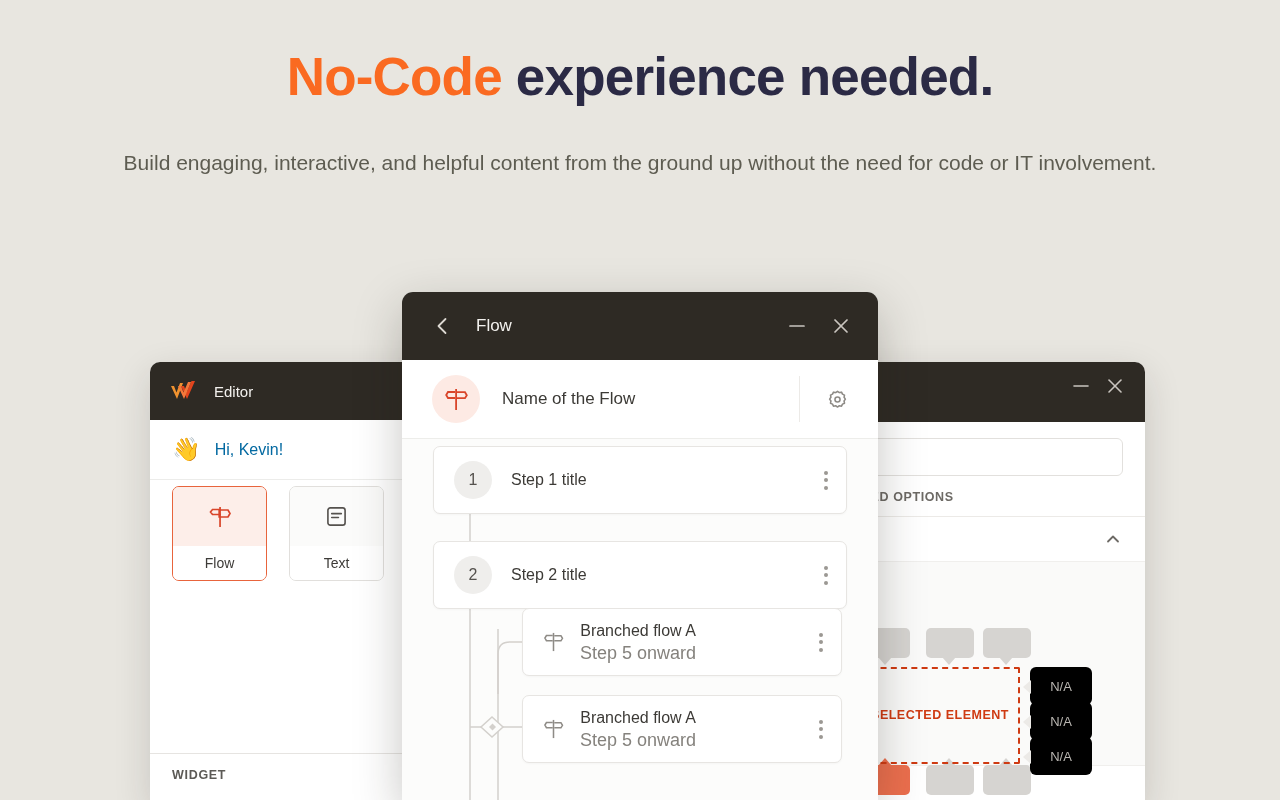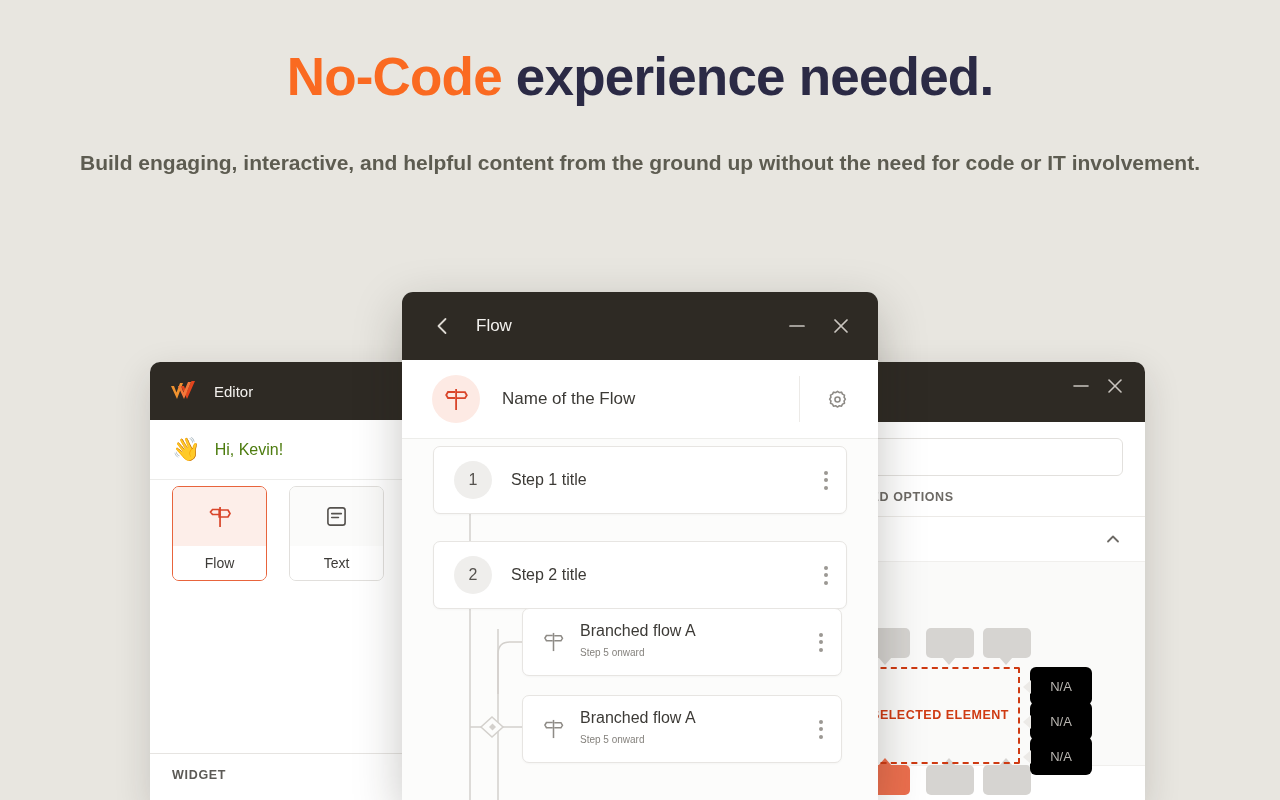--- a/index.html
+++ b/index.html
@@ -17,21 +17,21 @@
     position: absolute; top: 44px; left: 0; width: 1280px;
     text-align: center;
     font-size: 53px; line-height: 66px;
     font-weight: 700; letter-spacing: -0.8px;
     color: #2b2a45;
   }
   .hero-title .accent { color: #fa6a21; }
   .hero-sub {
     position: absolute; top: 142px; left: 50%; transform: translateX(-50%);
     width: 1160px; text-align: center;
-    font-size: 21px; line-height: 41px; font-weight: 700;
+    font-size: 21px; line-height: 41px; font-weight: 400;
     color: #5d5c51;
   }
 
   
   .editor-panel {
     position: absolute; left: 150px; top: 362px;
     width: 500px; height: 440px;
     background: #ffffff;
     border-radius: 10px 10px 0 0;
     box-shadow: 0 12px 36px rgba(40,34,28,0.16);
@@ -41,21 +41,21 @@
     height: 58px; background: #2e2a24;
     display: flex; align-items: center; padding: 0 20px; gap: 14px;
   }
   .logo-mark { width: 30px; height: 24px; flex: none; }
   .editor-title { color: #f3f1ee; font-size: 15px; font-weight: 400; }
   .editor-greet {
     height: 60px; background: #fff; border-bottom: 1px solid #ececea;
     display: flex; align-items: center; padding: 0 22px; gap: 14px;
   }
   .wave-emoji { font-size: 23px; line-height: 1; }
-  .greet-text { font-size: 16px; color: #4d7c0f; }
+  .greet-text { font-size: 16px; color: #0369a1; }
   .share-btn {
     margin-left: auto; margin-right: 2px;
     background: #f2f1ef; border: none; border-radius: 5px;
     padding: 9px 22px; font-size: 14px; color: #4c4a46;
     font-family: inherit; cursor: pointer; white-space: nowrap;
   }
   .section-label {
     padding: 18px 22px 8px;
     font-size: 12.5px; font-weight: 700; letter-spacing: 0.7px;
     color: #5c5a56;
@@ -213,21 +213,21 @@
   .kebab i { width: 4px; height: 4px; border-radius: 50%; background: #9b9893; display: block; }
 
   .branch-card {
     position: absolute; background: #fff; border: 1px solid #e7e5e2;
     border-radius: 7px; display: flex; align-items: center;
     box-shadow: 0 1px 2px rgba(0,0,0,0.03); cursor: pointer;
   }
   .branch-ico { margin-left: 20px; flex: none; display: flex; }
   .branch-txt { margin-left: 16px; }
   .branch-title { font-size: 16px; color: #3c3a36; line-height: 22px; text-align: center; }
-  .branch-sub { font-size: 10px; color: #85827d; line-height: 22px; }
+  .branch-sub { font-size: 18px; color: #85827d; line-height: 22px; }
 
   svg { display: block; }
 </style>
 </head>
 <body>
 
 <div class="stage">
 
   <div class="hero-title">
     <span class="accent">No-Code</span><span> experience needed.</span>

